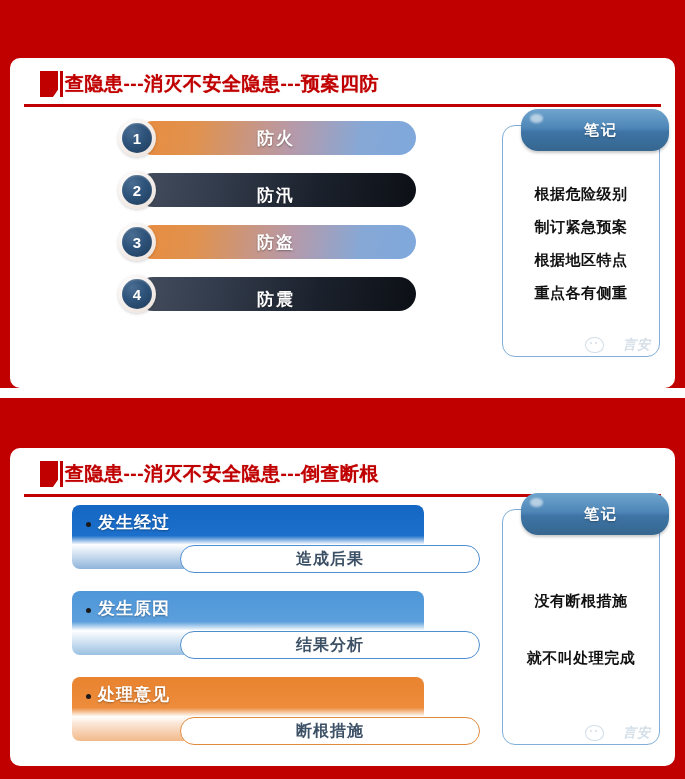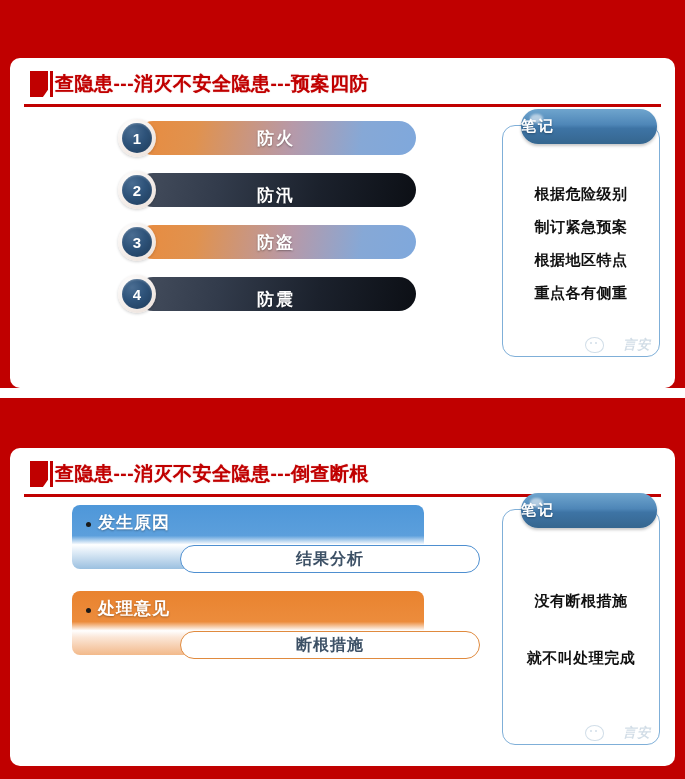--- a/index.html
+++ b/index.html
@@ -23,21 +23,21 @@
   .gap{
     position:absolute;left:0;right:0;top:388px;height:10px;
     background:#ffffff;
   }
 
   
   .title-row{
     position:relative;
     display:flex;align-items:center;
     height:36px;
-    margin:8px 0 0 6px;
+    margin:8px 0 0 16px;
     padding-left:14px;
   }
   .flag-icon{
     position:relative;
     width:18px;height:26px;
     flex:0 0 auto;
     margin-right:7px;
   }
   .flag-icon .body{
     position:absolute;inset:0;
@@ -148,24 +148,25 @@
     position:absolute;
     border:1.4px solid #7FAFD8;
     border-radius:13px;
     background:#ffffff;
     box-sizing:border-box;
   }
   .notes-1{left:492px;top:18px;width:158px;height:232px;}
   .notes-2{left:492px;top:12px;width:158px;height:236px;}
   .notes-pill{
     position:absolute;left:18px;top:-17px;
-    width:136px;height:35px;border-radius:17px;
+    width:136px;height:42px;border-radius:17px;
     background:linear-gradient(180deg,#6FA5CE 0%,#4E86B7 45%,#3E74A5 55%,#35668F 100%);
-    display:flex;align-items:center;justify-content:flex-start;
+    display:flex;align-items:center;justify-content:center;
     box-shadow:0 2px 3px rgba(0,0,0,.22);
+    padding-left:12px;
   }
   .notes-pill .gloss{
     position:absolute;left:9px;top:5px;width:13px;height:9px;
     border-radius:50%;
     background:rgba(255,255,255,.55);
     filter:blur(1px);
   }
   .notes-pill-label{
     color:#ffffff;font-size:15px;font-weight:bold;letter-spacing:2px;
     text-shadow:0 1px 2px rgba(0,0,0,.3);
@@ -292,20 +293,29 @@
           <span class="bar"></span>
       </span>
       <span class="title-text">查隐患---消灭不安全隐患---倒查断根</span>
     </div>
     <div class="title-rule"></div>
 
     <div class="body-area">
 
       <div class="step-list">
 
+        <div class="step-group">
+          <div class="step-block b1">
+            <span class="bullet"></span>
+            <span class="step-title">发生经过</span>
+          </div>
+          <div class="step-pill">
+            <span class="pill-label">造成后果</span>
+          </div>
+        </div>
 
         <div class="step-group">
           <div class="step-block b2">
             <span class="bullet"></span>
             <span class="step-title">发生原因</span>
           </div>
           <div class="step-pill">
             <span class="pill-label">结果分析</span>
           </div>
         </div>

